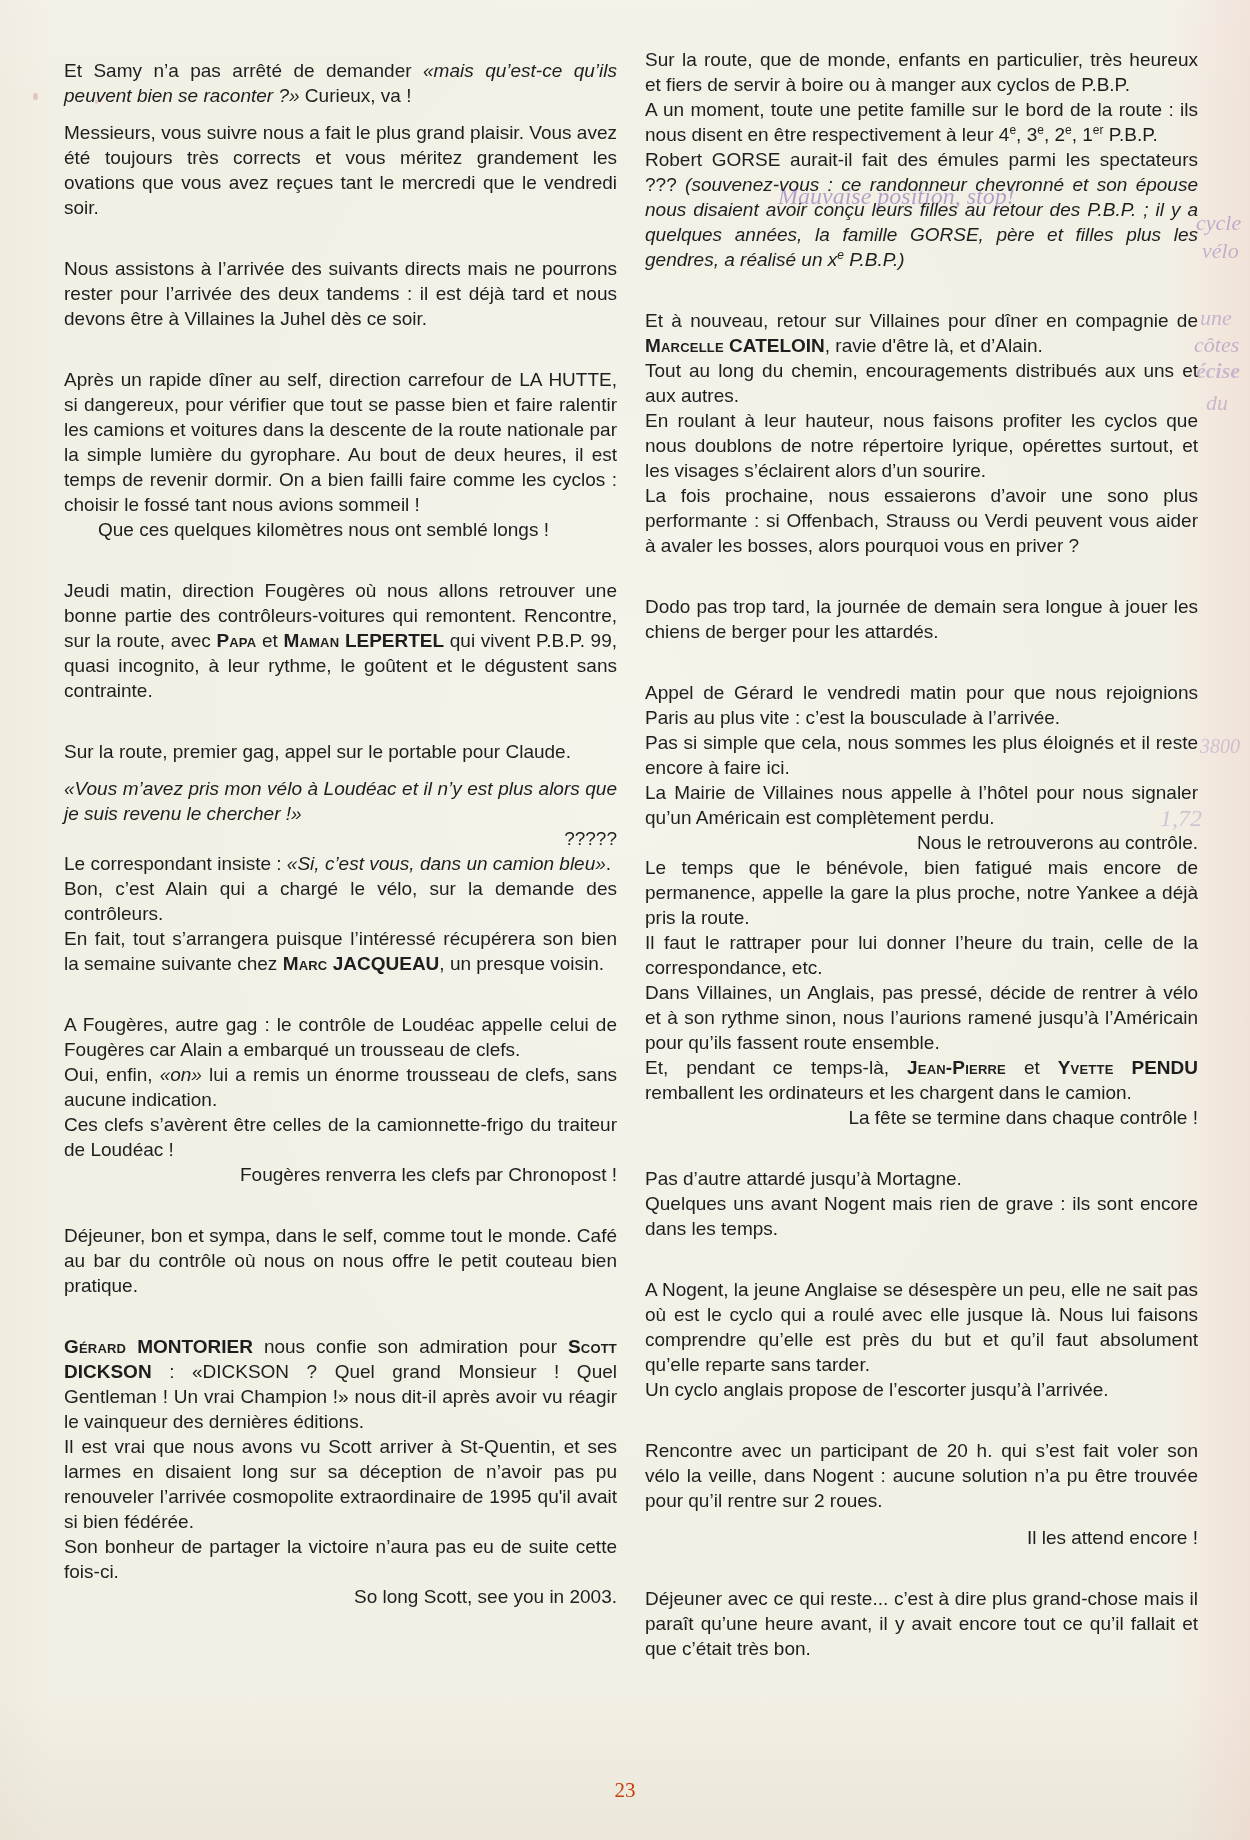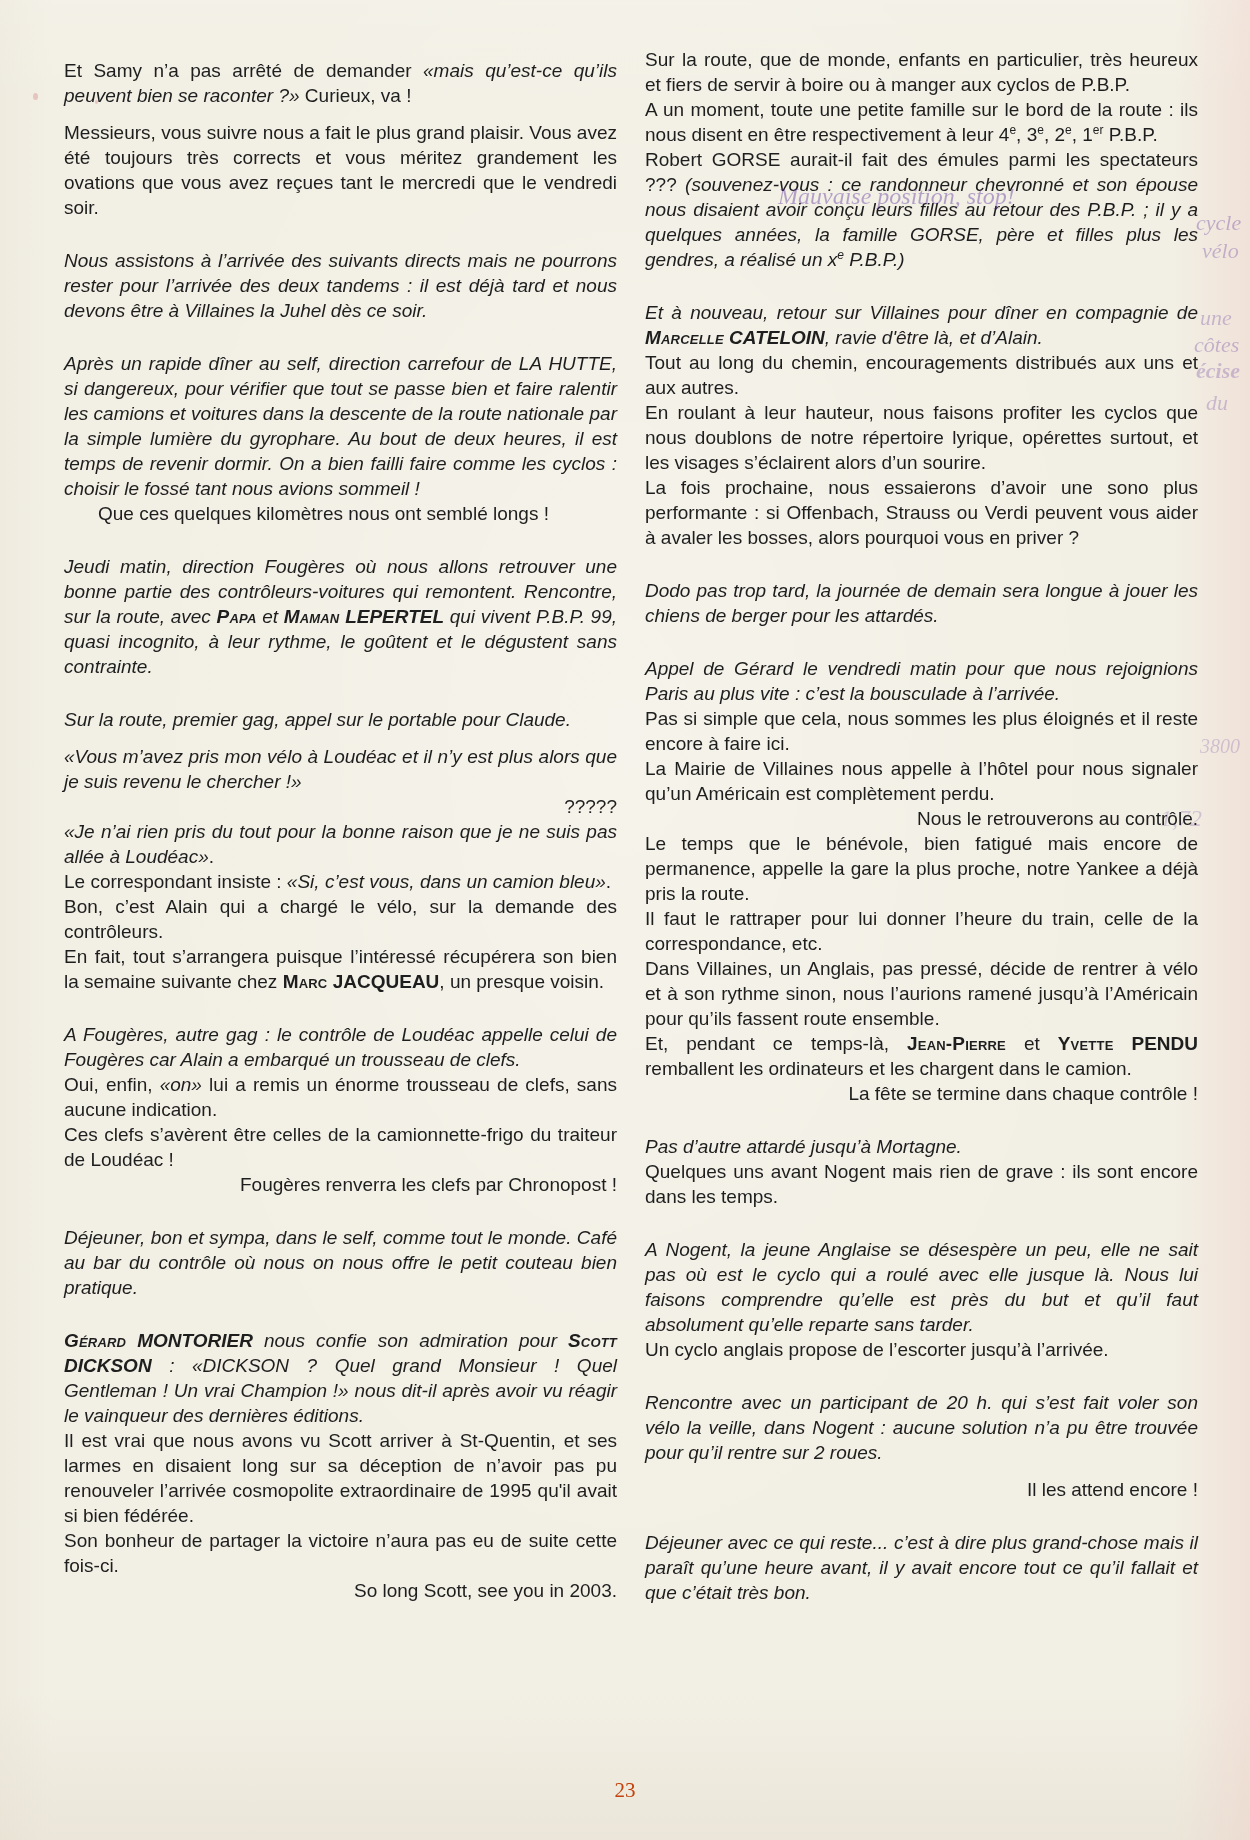--- a/index.html
+++ b/index.html
@@ -19,21 +19,21 @@
   .speck{position:absolute;width:5px;height:7px;border-radius:50%;background:rgba(205,120,120,0.35);}
   .col{
     position:absolute;width:553px;
     font-size:19px;line-height:25px;color:#1e1e1e;
     text-align:justify;
   }
   .col-left{left:64px;top:58px;}
   .col-right{left:645px;top:47px;}
   .para{margin:0;}
   .para.gap-s{margin-top:12px;}
-  .para.gap-l{margin-top:28px;font-style:italic;}
+  .para.gap-l{margin-top:36px;}
   .para.align-right{text-align:right;}
   .para.indent{text-indent:34px;}
   .seg-n{}
   .seg-i{font-style:italic;}
   .seg-b{font-weight:700;}
   .seg-sc{font-weight:700;font-variant:small-caps;letter-spacing:0.2px;}
   .seg-sup{vertical-align:super;font-size:12px;line-height:0;}
   .seg-isup{vertical-align:super;font-size:12px;line-height:0;font-style:italic;}
   .page-number{
     position:absolute;left:0;right:0;top:1778px;text-align:center;
@@ -56,21 +56,20 @@
 <div class="col col-left" id="col-left">
     <p class="para"><span class="seg-n">Et Samy n’a pas arrêté de demander </span><span class="seg-i">«mais qu’est-ce qu’ils peuvent bien se raconter ?»</span><span class="seg-n"> Curieux, va !</span></p>
     <p class="para gap-s"><span class="seg-n">Messieurs, vous suivre nous a fait le plus grand plaisir. Vous avez été toujours très corrects et vous méritez grandement les ovations que vous avez reçues tant le mercredi que le vendredi soir.</span></p>
     <p class="para gap-l"><span class="seg-n">Nous assistons à l’arrivée des suivants directs mais ne pourrons rester pour l’arrivée des deux tandems : il est déjà tard et nous devons être à Villaines la Juhel dès ce soir.</span></p>
     <p class="para gap-l"><span class="seg-n">Après un rapide dîner au self, direction carrefour de LA HUTTE, si dangereux, pour vérifier que tout se passe bien et faire ralentir les camions et voitures dans la descente de la route nationale par la simple lumière du gyrophare. Au bout de deux heures, il est temps de revenir dormir. On a bien failli faire comme les cyclos : choisir le fossé tant nous avions sommeil !</span></p>
     <p class="para indent"><span class="seg-n">Que ces quelques kilomètres nous ont semblé longs !</span></p>
     <p class="para gap-l"><span class="seg-n">Jeudi matin, direction Fougères où nous allons retrouver une bonne partie des contrôleurs-voitures qui remontent. Rencontre, sur la route, avec </span><span class="seg-sc">Papa</span><span class="seg-n"> et </span><span class="seg-sc">Maman</span><span class="seg-n"> </span><span class="seg-b">LEPERTEL</span><span class="seg-n"> qui vivent P.B.P. 99, quasi incognito, à leur rythme, le goûtent et le dégustent sans contrainte.</span></p>
     <p class="para gap-l"><span class="seg-n">Sur la route, premier gag, appel sur le portable pour Claude.</span></p>
     <p class="para gap-s"><span class="seg-i">«Vous m’avez pris mon vélo à Loudéac et il n’y est plus alors que je suis revenu le chercher !»</span></p>
     <p class="para align-right"><span class="seg-n">?????</span></p>
-    <p class="para"><span class="seg-i">«Je n’ai rien pris du tout pour la bonne raison que je ne suis pas allée à Loudéac»</span><span class="seg-n">.</span></p>
     <p class="para"><span class="seg-n">Le correspondant insiste : </span><span class="seg-i">«Si, c’est vous, dans un camion bleu»</span><span class="seg-n">.</span></p>
     <p class="para"><span class="seg-n">Bon, c’est Alain qui a chargé le vélo, sur la demande des contrôleurs.</span></p>
     <p class="para"><span class="seg-n">En fait, tout s’arrangera puisque l’intéressé récupérera son bien la semaine suivante chez </span><span class="seg-sc">Marc</span><span class="seg-n"> </span><span class="seg-b">JACQUEAU</span><span class="seg-n">, un presque voisin.</span></p>
     <p class="para gap-l"><span class="seg-n">A Fougères, autre gag : le contrôle de Loudéac appelle celui de Fougères car Alain a embarqué un trousseau de clefs.</span></p>
     <p class="para"><span class="seg-n">Oui, enfin, </span><span class="seg-i">«on»</span><span class="seg-n"> lui a remis un énorme trousseau de clefs, sans aucune indication.</span></p>
     <p class="para"><span class="seg-n">Ces clefs s’avèrent être celles de la camionnette-frigo du traiteur de Loudéac !</span></p>
     <p class="para align-right"><span class="seg-n">Fougères renverra les clefs par Chronopost !</span></p>
     <p class="para gap-l"><span class="seg-n">Déjeuner, bon et sympa, dans le self, comme tout le monde. Café au bar du contrôle où nous on nous offre le petit couteau bien pratique.</span></p>
     <p class="para gap-l"><span class="seg-sc">Gérard</span><span class="seg-n"> </span><span class="seg-b">MONTORIER</span><span class="seg-n"> nous confie son admiration pour </span><span class="seg-sc">Scott</span><span class="seg-n"> </span><span class="seg-b">DICKSON</span><span class="seg-n"> : «DICKSON ? Quel grand Monsieur ! Quel Gentleman ! Un vrai Champion !» nous dit-il après avoir vu réagir le vainqueur des dernières éditions.</span></p>
     <p class="para"><span class="seg-n">Il est vrai que nous avons vu Scott arriver à St-Quentin, et ses larmes en disaient long sur sa déception de n’avoir pas pu renouveler l’arrivée cosmopolite extraordinaire de 1995 qu'il avait si bien fédérée.</span></p>

